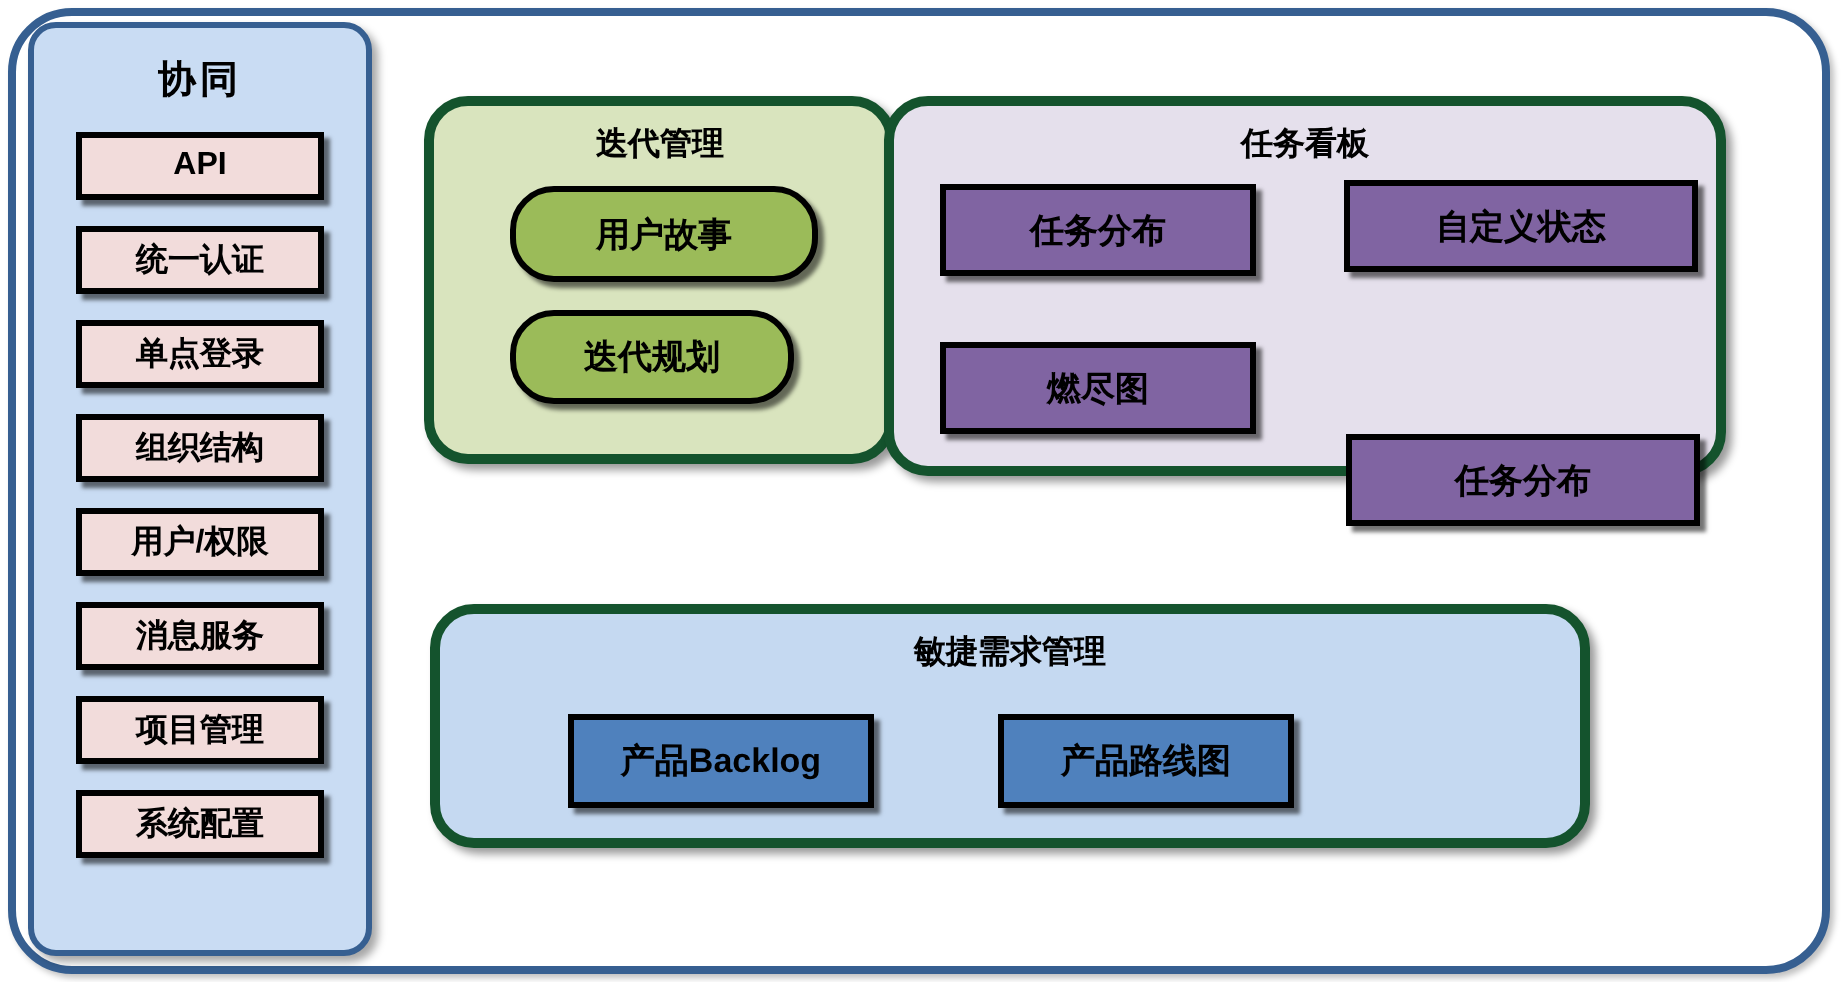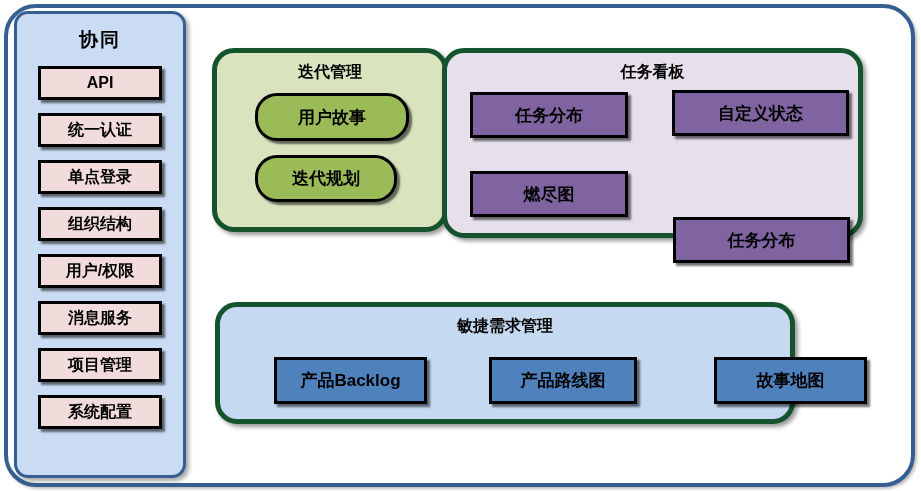--- a/index.html
+++ b/index.html
@@ -72,21 +72,21 @@
   #chip-iteration-planning{left:38px;top:102px;width:142px;height:47px;}
 
   #group-kanban{left:442px;top:48px;width:421px;height:190px;background:var(--panel-purple);}
   #group-kanban .chip{background:var(--chip-purple);}
   #chip-task-card{left:23px;top:39px;width:158px;height:46px;}
   #chip-custom-status{left:225px;top:37px;width:177px;height:46px;}
   #chip-burndown-chart{left:23px;top:118px;width:158px;height:46px;}
   #chip-task-distribution{left:226px;top:122px;width:177px;height:46px;margin-top:42px;}
 
   #group-agile{left:215px;top:302px;width:580px;height:122px;background:var(--panel-lightblue);border-radius:22px;}
-  #group-agile .chip{background:var(--chip-blue);top:50px;height:47px;}
+  #group-agile .chip{background:var(--chip-blue);top:50px;height:47px;margin-left:10px;}
   #chip-product-backlog{left:54px;width:153px;}
   #chip-product-roadmap{left:269px;width:148px;}
   #chip-story-map{left:494px;width:153px;}
 </style>
 </head>
 <body>
 
 <div class="stage">
   <div class="frame"></div>
 
@@ -115,15 +115,14 @@
     <div class="chip" id="chip-task-card">任务分布</div>
     <div class="chip" id="chip-custom-status">自定义状态</div>
     <div class="chip" id="chip-burndown-chart">燃尽图</div>
     <div class="chip" id="chip-task-distribution">任务分布</div>
   </div>
 
   <div class="group" id="group-agile">
     <div class="group-title">敏捷需求管理</div>
     <div class="chip" id="chip-product-backlog">产品Backlog</div>
     <div class="chip" id="chip-product-roadmap">产品路线图</div>
-    <div class="chip" id="chip-story-map">故事地图</div>
   </div>
 </div>
 
 </body></html>

